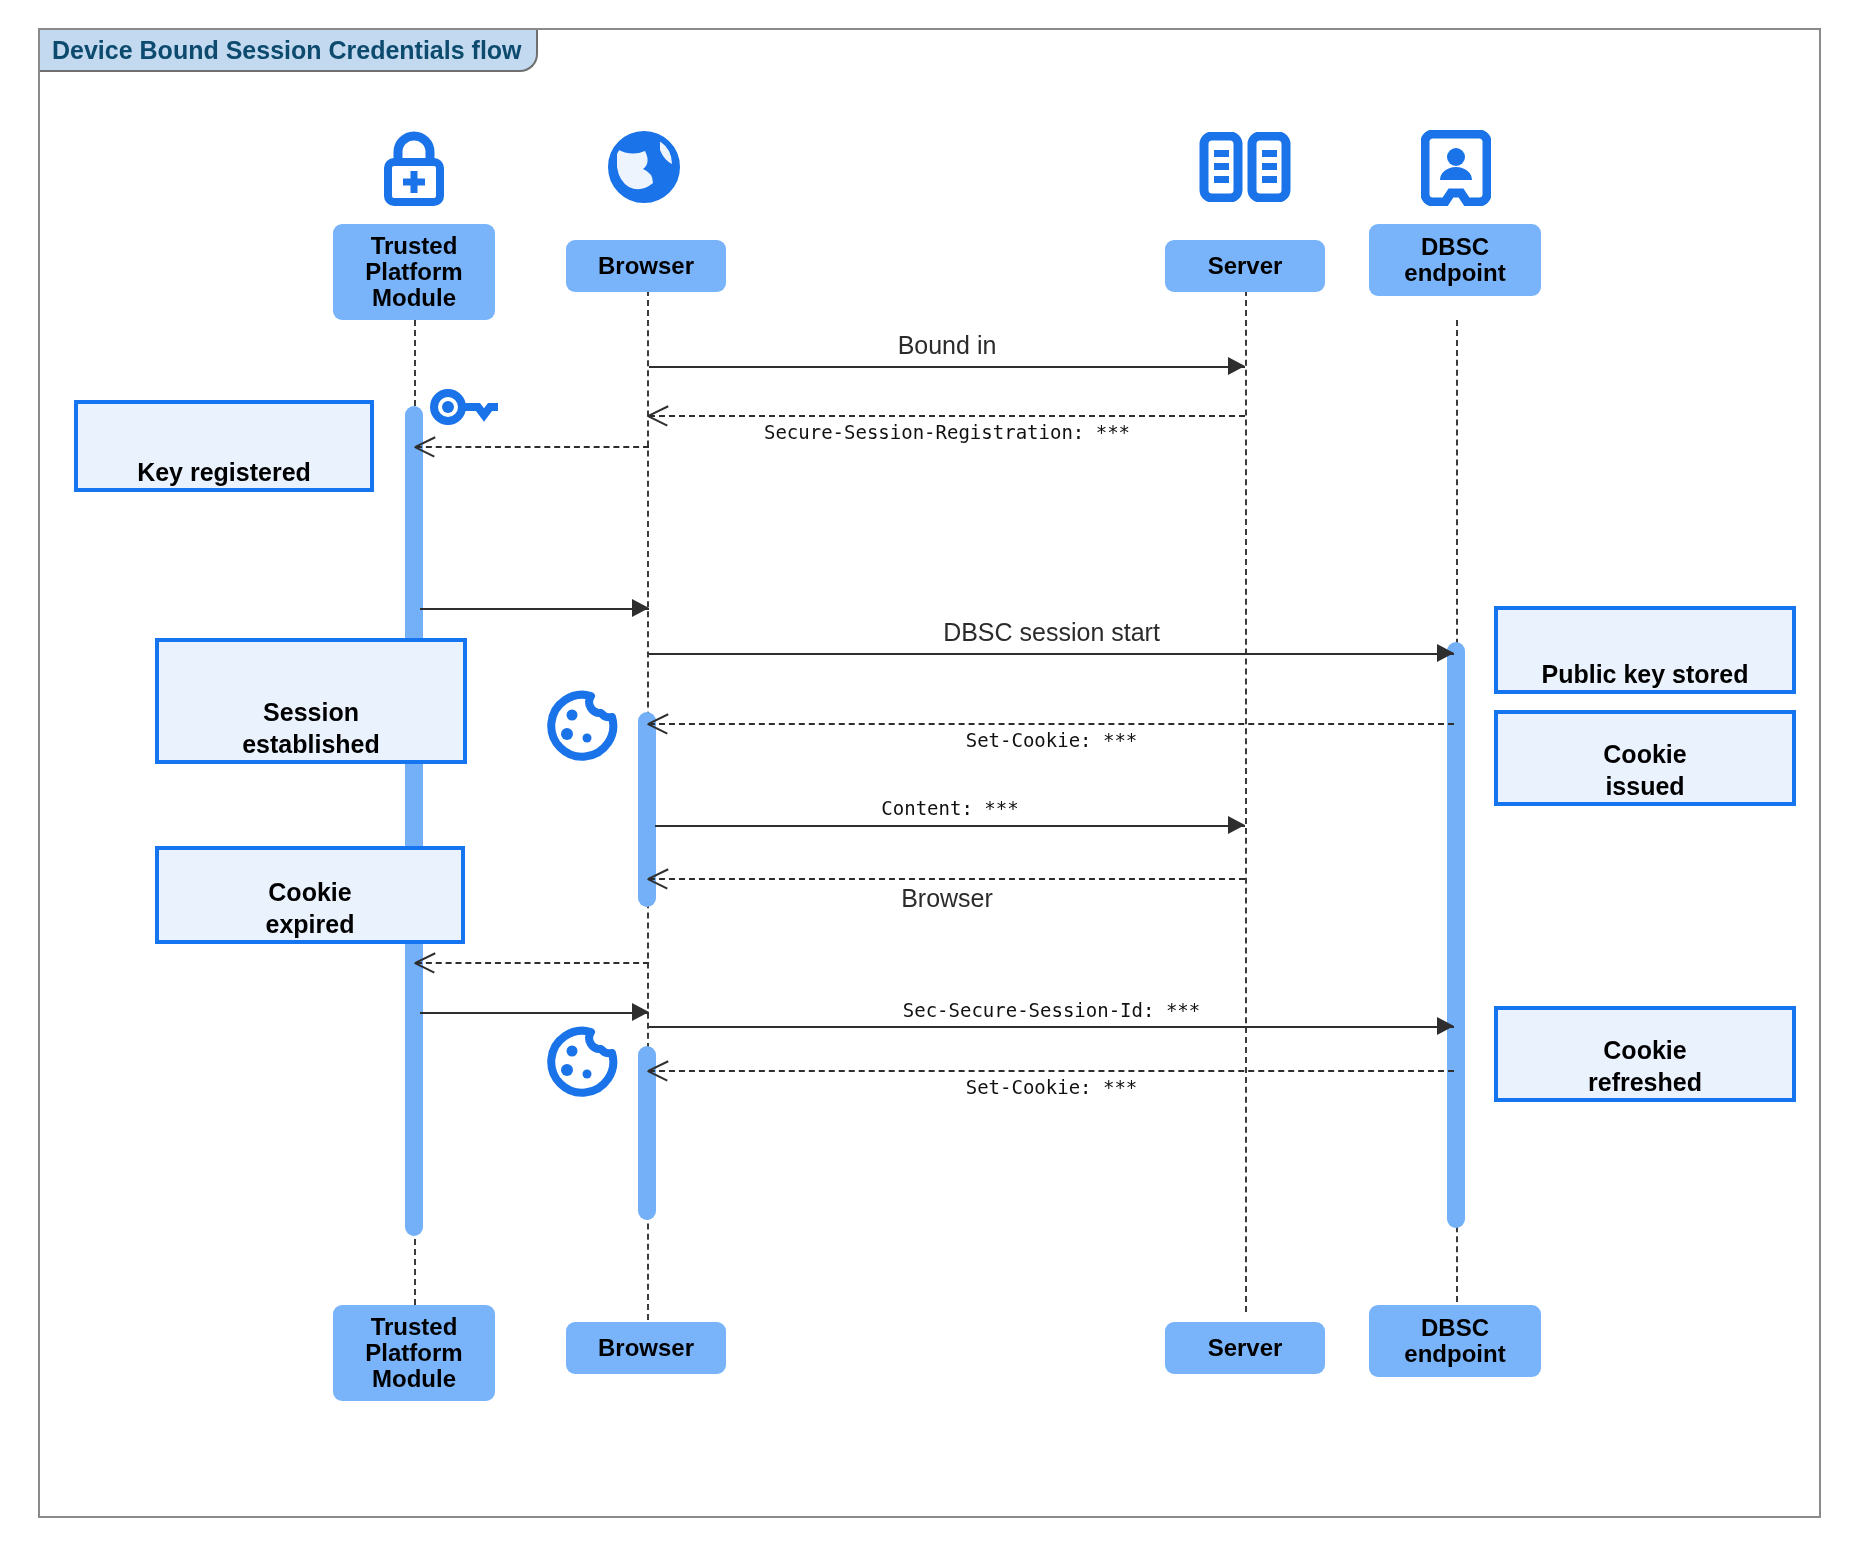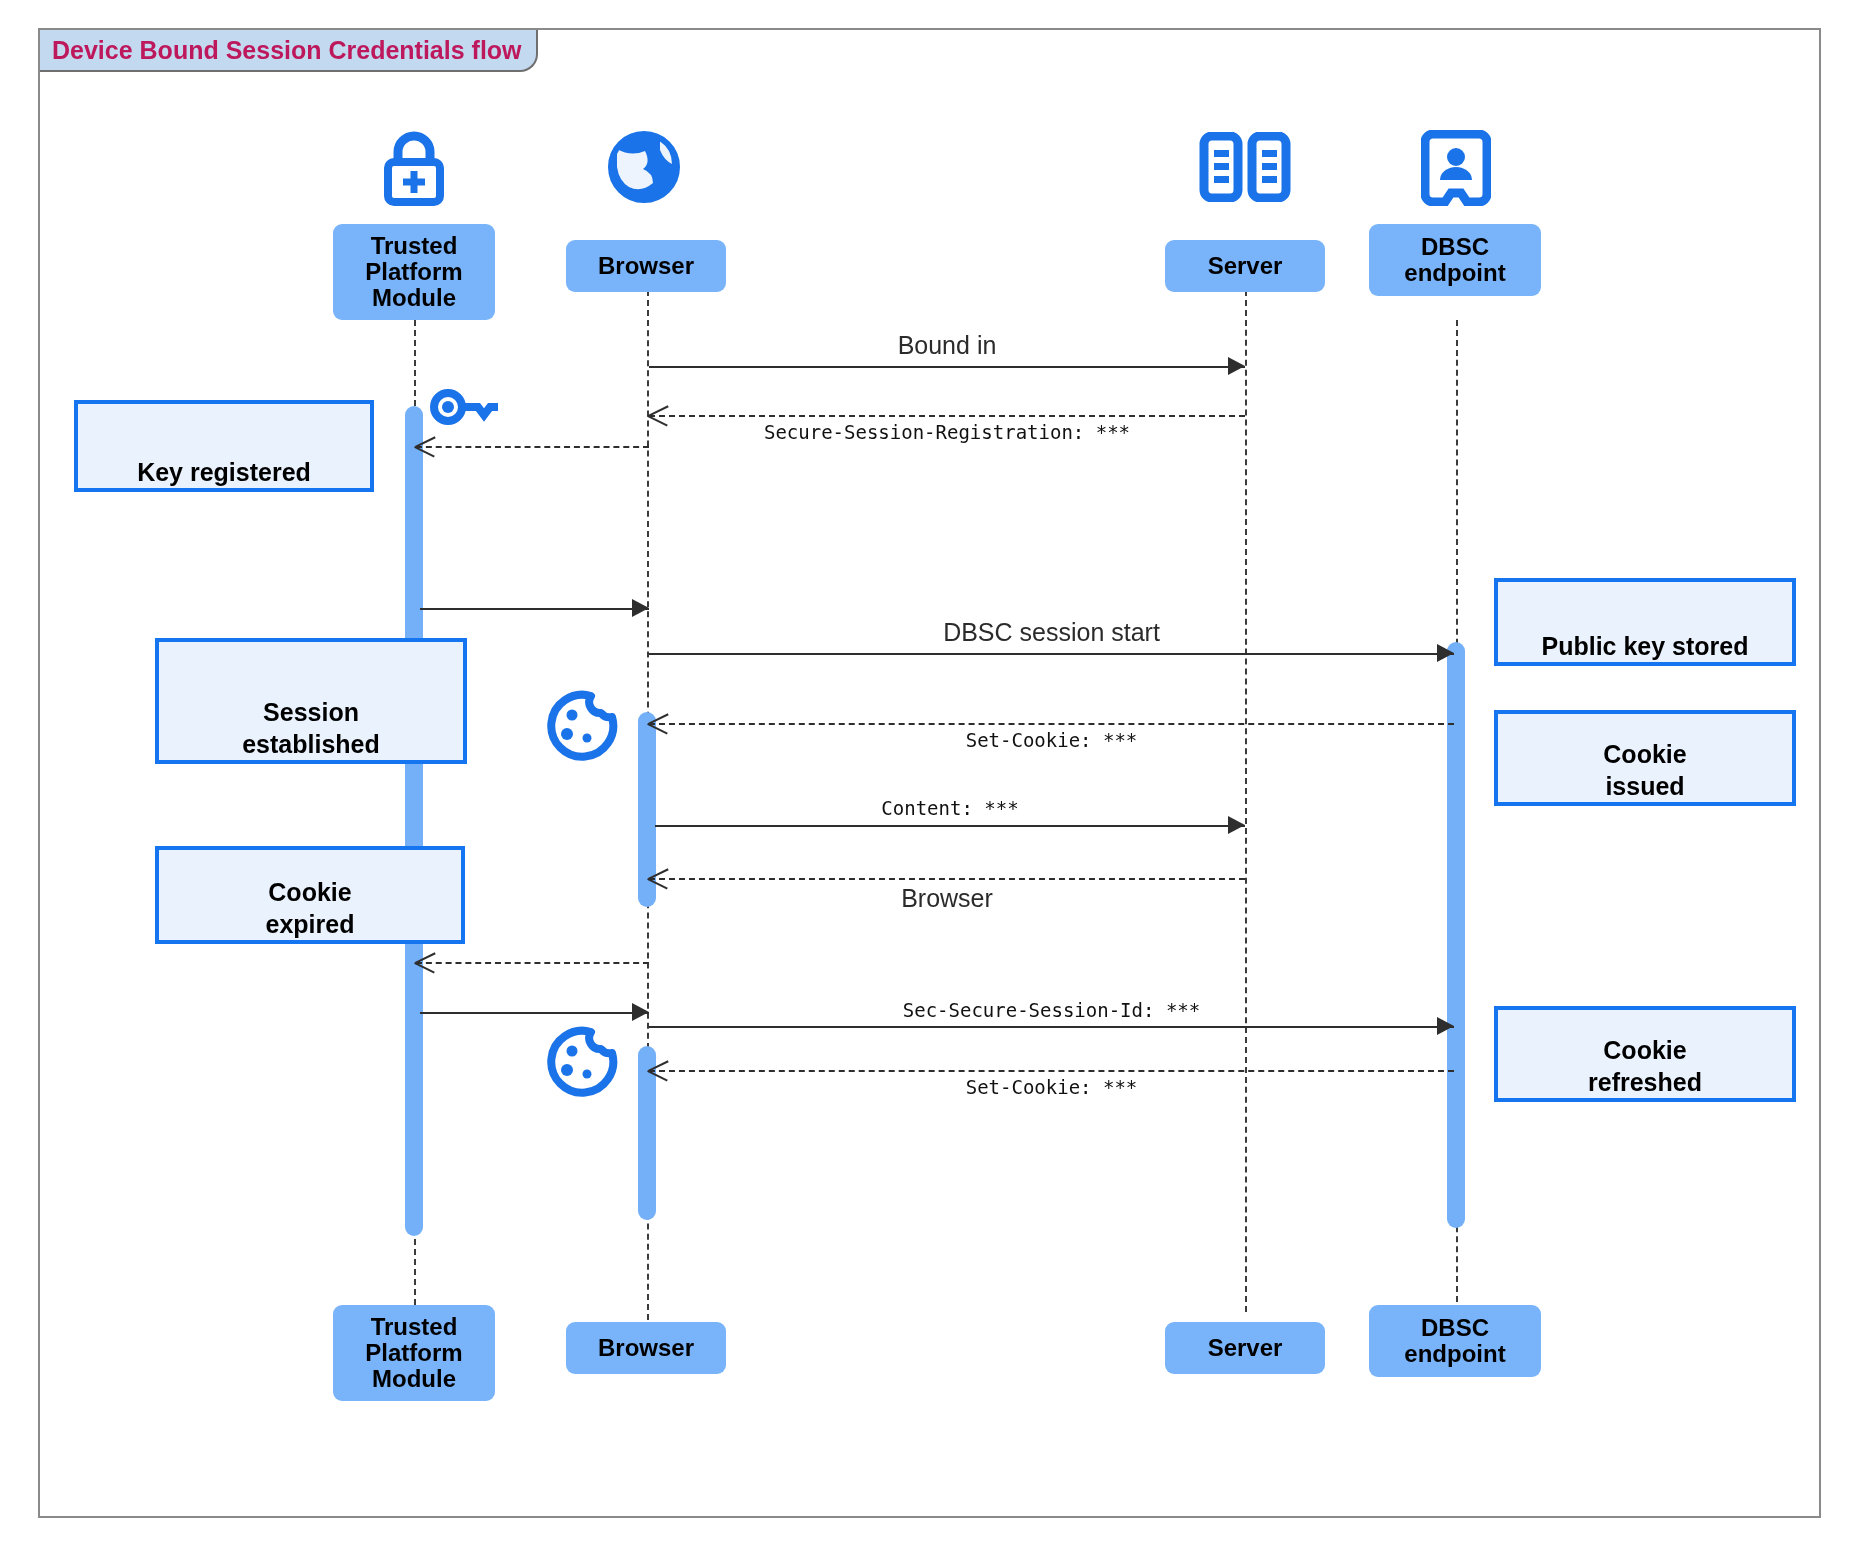--- a/index.html
+++ b/index.html
@@ -7,21 +7,21 @@
   #stage{position:relative;width:1859px;height:1546px;overflow:hidden;background:#fff;}
 
   #frame{
     position:absolute;left:38px;top:28px;width:1783px;height:1490px;
     border:2px solid #8a8a8a;background:#fff;box-sizing:border-box;
   }
   #frame-title{
     position:absolute;left:40px;top:30px;height:42px;
     background:#c3d9f0;border:2px solid #6f6f6f;border-top:none;border-left:none;
     box-sizing:border-box;display:flex;align-items:center;padding:0 14px 0 12px;
-    font-weight:bold;font-size:25px;color:#be185d;white-space:nowrap;
+    font-weight:bold;font-size:25px;color:#0c4a6e;white-space:nowrap;
     border-bottom-right-radius:18px;
   }
 
   .lifeline{position:absolute;width:0;border-left:2px dashed #3b3b3b;}
   .actbar{position:absolute;width:18px;background:#74B0F8;border-radius:9px;}
 
   .pbox{
     position:absolute;background:#79B4FB;border-radius:9px;
     display:flex;align-items:center;justify-content:center;text-align:center;
     font-weight:bold;color:#000;line-height:1.07;font-size:24px;
@@ -236,21 +236,21 @@
   <div class="note" style="left:155px;top:638px;width:312px;height:126px;">
     <span style="white-space:pre-line">Session
 established</span>
   </div>
 
   <div class="note" style="left:155px;top:846px;width:310px;height:98px;">
     <span style="white-space:pre-line">Cookie
 expired</span>
   </div>
 
-  <div class="note" style="left:1494px;top:578px;width:302px;height:88px;">
+  <div class="note" style="left:1494px;top:606px;width:302px;height:88px;">
     <span style="white-space:pre-line">Public key stored</span>
   </div>
 
   <div class="note" style="left:1494px;top:710px;width:302px;height:96px;">
     <span style="white-space:pre-line">Cookie
 issued</span>
   </div>
 
   <div class="note" style="left:1494px;top:1006px;width:302px;height:96px;">
     <span style="white-space:pre-line">Cookie

